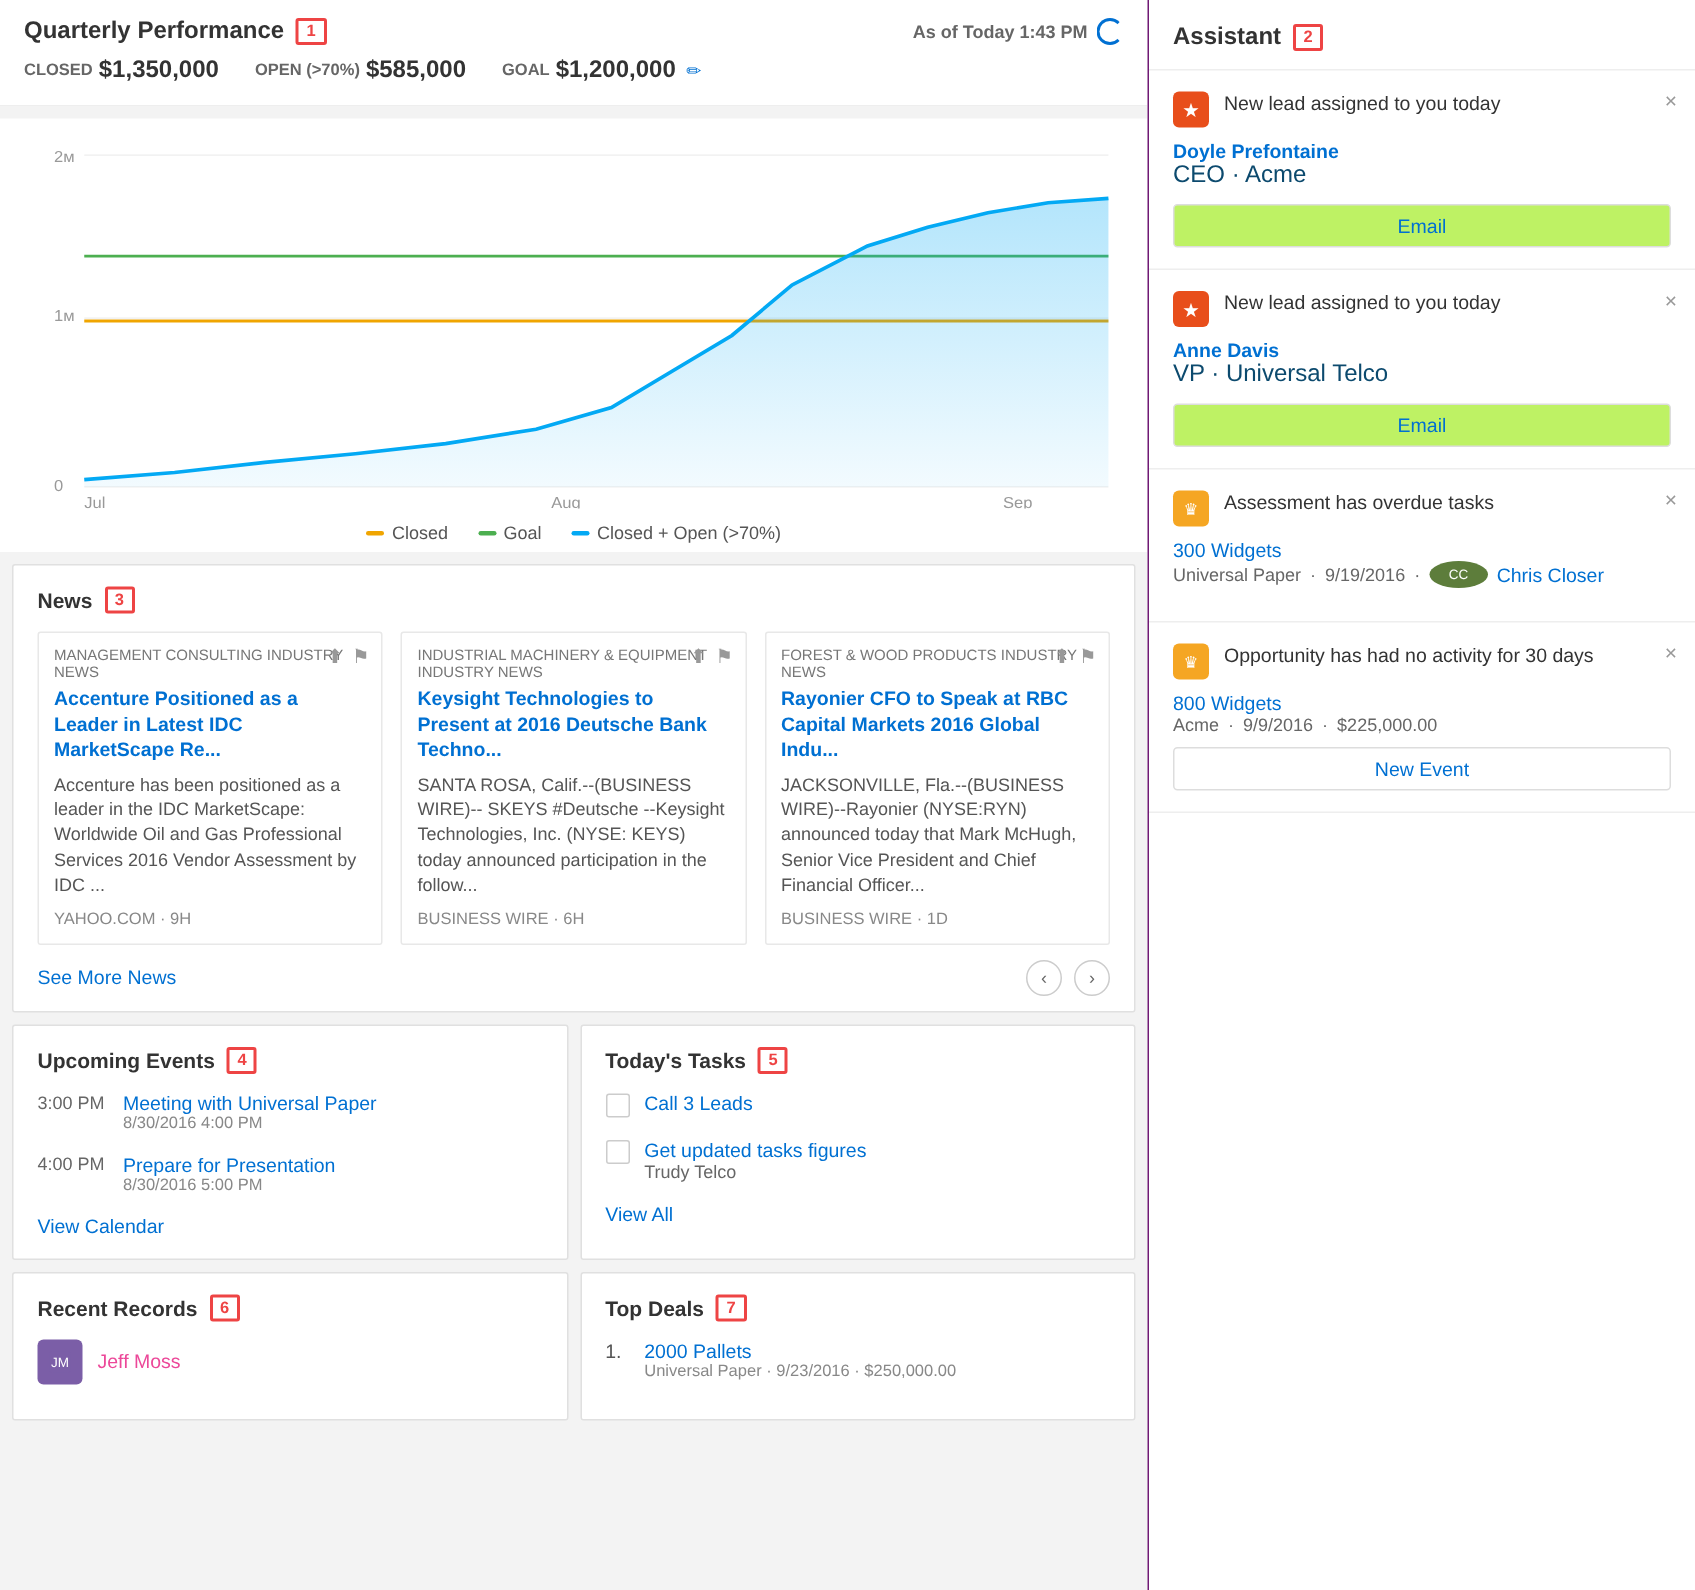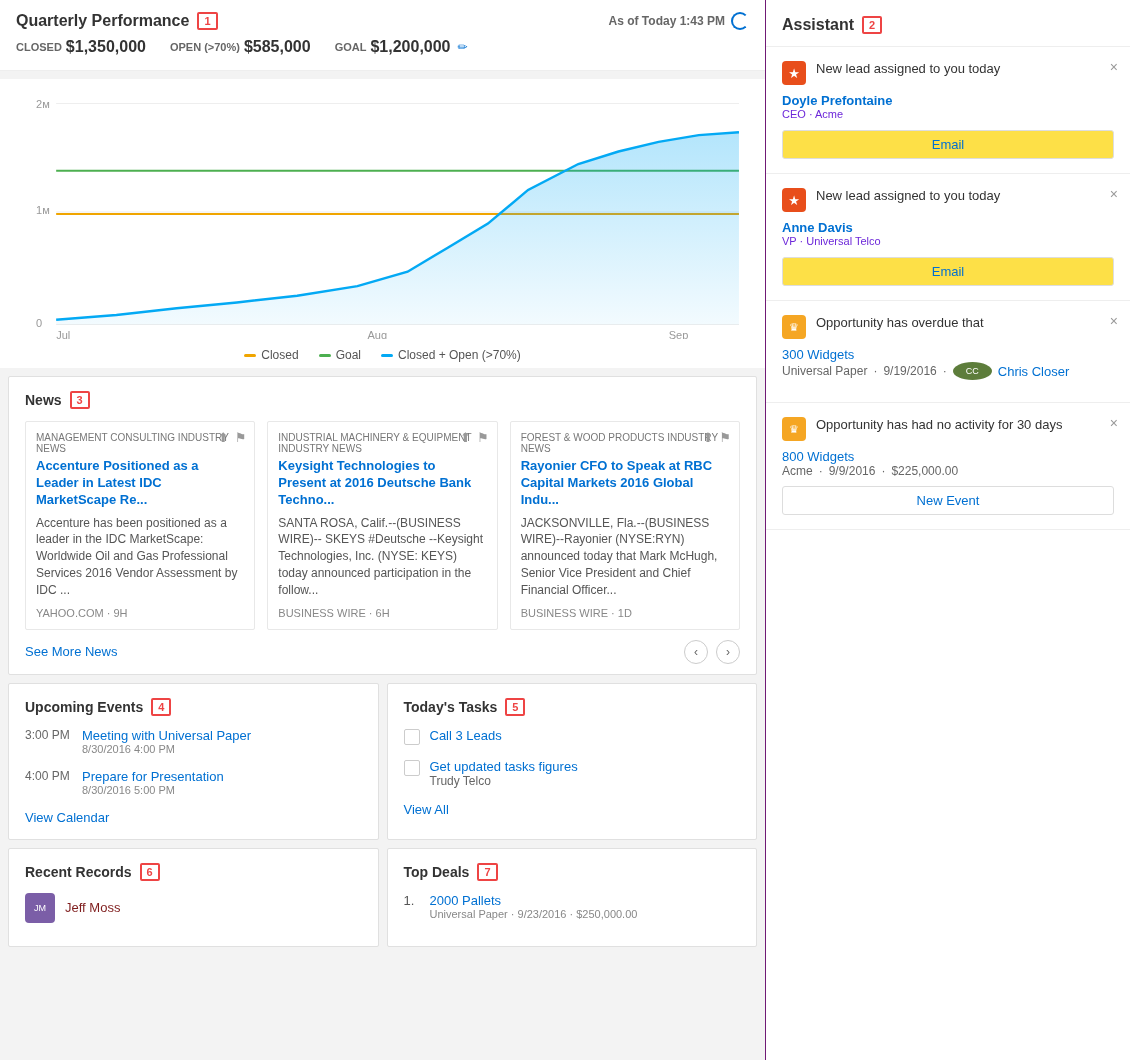--- a/index.html
+++ b/index.html
@@ -59,39 +59,39 @@
     
     
     .task-item { display: flex; gap: 10px; align-items: flex-start; margin-bottom: 14px; }
     .task-check { width: 16px; height: 16px; border: 1px solid #ccc; border-radius: 2px; flex-shrink: 0; margin-top: 1px; cursor: pointer; }
     .task-label { color: #0070d2; font-size: 13px; cursor: pointer; }
     .task-sub { font-size: 12px; color: #666; }
     
     
     .record-item { display: flex; gap: 10px; align-items: center; }
     .record-avatar { width: 30px; height: 30px; background: #7b5ea7; border-radius: 4px; display: flex; align-items: center; justify-content: center; color: #fff; font-size: 12px; flex-shrink: 0; }
-    .record-name { color: #7f1d1d; font-size: 13px; cursor: pointer; }
+    .record-name { color: #ec4899; font-size: 13px; cursor: pointer; }
     
     
     .deal-item { display: flex; gap: 10px; align-items: flex-start; margin-bottom: 12px; }
     .deal-num { font-size: 13px; color: #555; min-width: 16px; }
     .deal-name { color: #0070d2; font-size: 13px; cursor: pointer; }
     .deal-sub { font-size: 11px; color: #888; }
     
     
     .assistant-header { font-size: 16px; font-weight: 600; color: #333; padding: 16px 16px 12px; border-bottom: 1px solid #eee; display: flex; align-items: center; gap: 8px; }
     .assistant-card { padding: 14px 16px; border-bottom: 1px solid #eee; position: relative; }
     .assistant-card-header { display: flex; align-items: flex-start; gap: 10px; margin-bottom: 8px; }
     .star-icon { width: 24px; height: 24px; background: #e84e1b; border-radius: 4px; display: flex; align-items: center; justify-content: center; color: #fff; font-size: 13px; flex-shrink: 0; }
     .crown-icon { width: 24px; height: 24px; background: #f5a623; border-radius: 4px; display: flex; align-items: center; justify-content: center; color: #fff; font-size: 11px; flex-shrink: 0; }
     .assistant-card-text { font-size: 13px; color: #333; font-weight: 500; }
     .close-btn { position: absolute; top: 12px; right: 12px; color: #999; cursor: pointer; font-size: 14px; }
     .person-name { color: #0070d2; font-size: 13px; font-weight: 700; cursor: pointer; }
-    .person-title { font-size: 11px; color: #6d28d9; margin-bottom: 10px; }
-    .email-btn { width: 100%; border: 1px solid #ddd; background: #fde047; padding: 6px; border-radius: 3px; color: #0070d2; font-size: 13px; cursor: pointer; text-align: center; }
+    .person-title { font-size: 16px; color: #0c4a6e; margin-bottom: 10px; }
+    .email-btn { width: 100%; border: 1px solid #ddd; background: #bef264; padding: 6px; border-radius: 3px; color: #0070d2; font-size: 13px; cursor: pointer; text-align: center; }
     .opportunity-link { color: #0070d2; font-size: 13px; cursor: pointer; font-weight: 500; }
     .opportunity-meta { font-size: 12px; color: #666; display: flex; align-items: center; gap: 6px; margin-bottom: 8px; }
     .user-avatar { width: 39px; height: 18px; background: #5d7d3b; border-radius: 50%; display: inline-flex; align-items: center; justify-content: center; color: #fff; font-size: 9px; }
     .new-event-btn { width: 100%; border: 1px solid #ddd; background: #fff; padding: 6px; border-radius: 3px; color: #0070d2; font-size: 13px; cursor: pointer; text-align: center; }
 
     svg.chart { width: 100%; height: 250px; }
   </style>
 </head>
 <body>
 
@@ -325,21 +325,21 @@
     </div>
     <div class="person-name">Anne Davis</div>
     <div class="person-title">VP · Universal Telco</div>
     <button class="email-btn">Email</button>
   </div>
 
   <div class="assistant-card">
     <span class="close-btn">×</span>
     <div class="assistant-card-header">
       <div class="crown-icon">♛</div>
-      <span class="assistant-card-text">Opportunity has overdue that</span>
+      <span class="assistant-card-text">Assessment has overdue tasks</span>
     </div>
     <div class="opportunity-link">300 Widgets</div>
     <div class="opportunity-meta">
       <span>Universal Paper</span>
       <span>·</span>
       <span>9/19/2016</span>
       <span>·</span>
       <div class="user-avatar">CC</div>
       <span class="opportunity-link" style="font-weight:400;">Chris Closer</span>
     </div>

